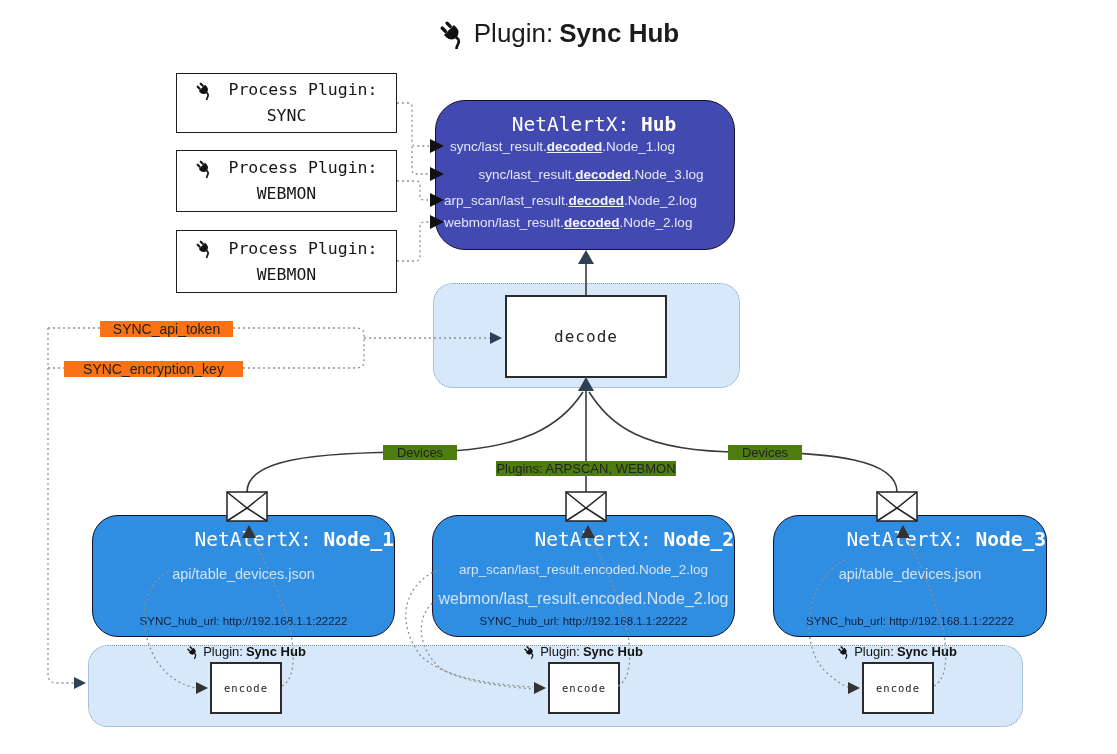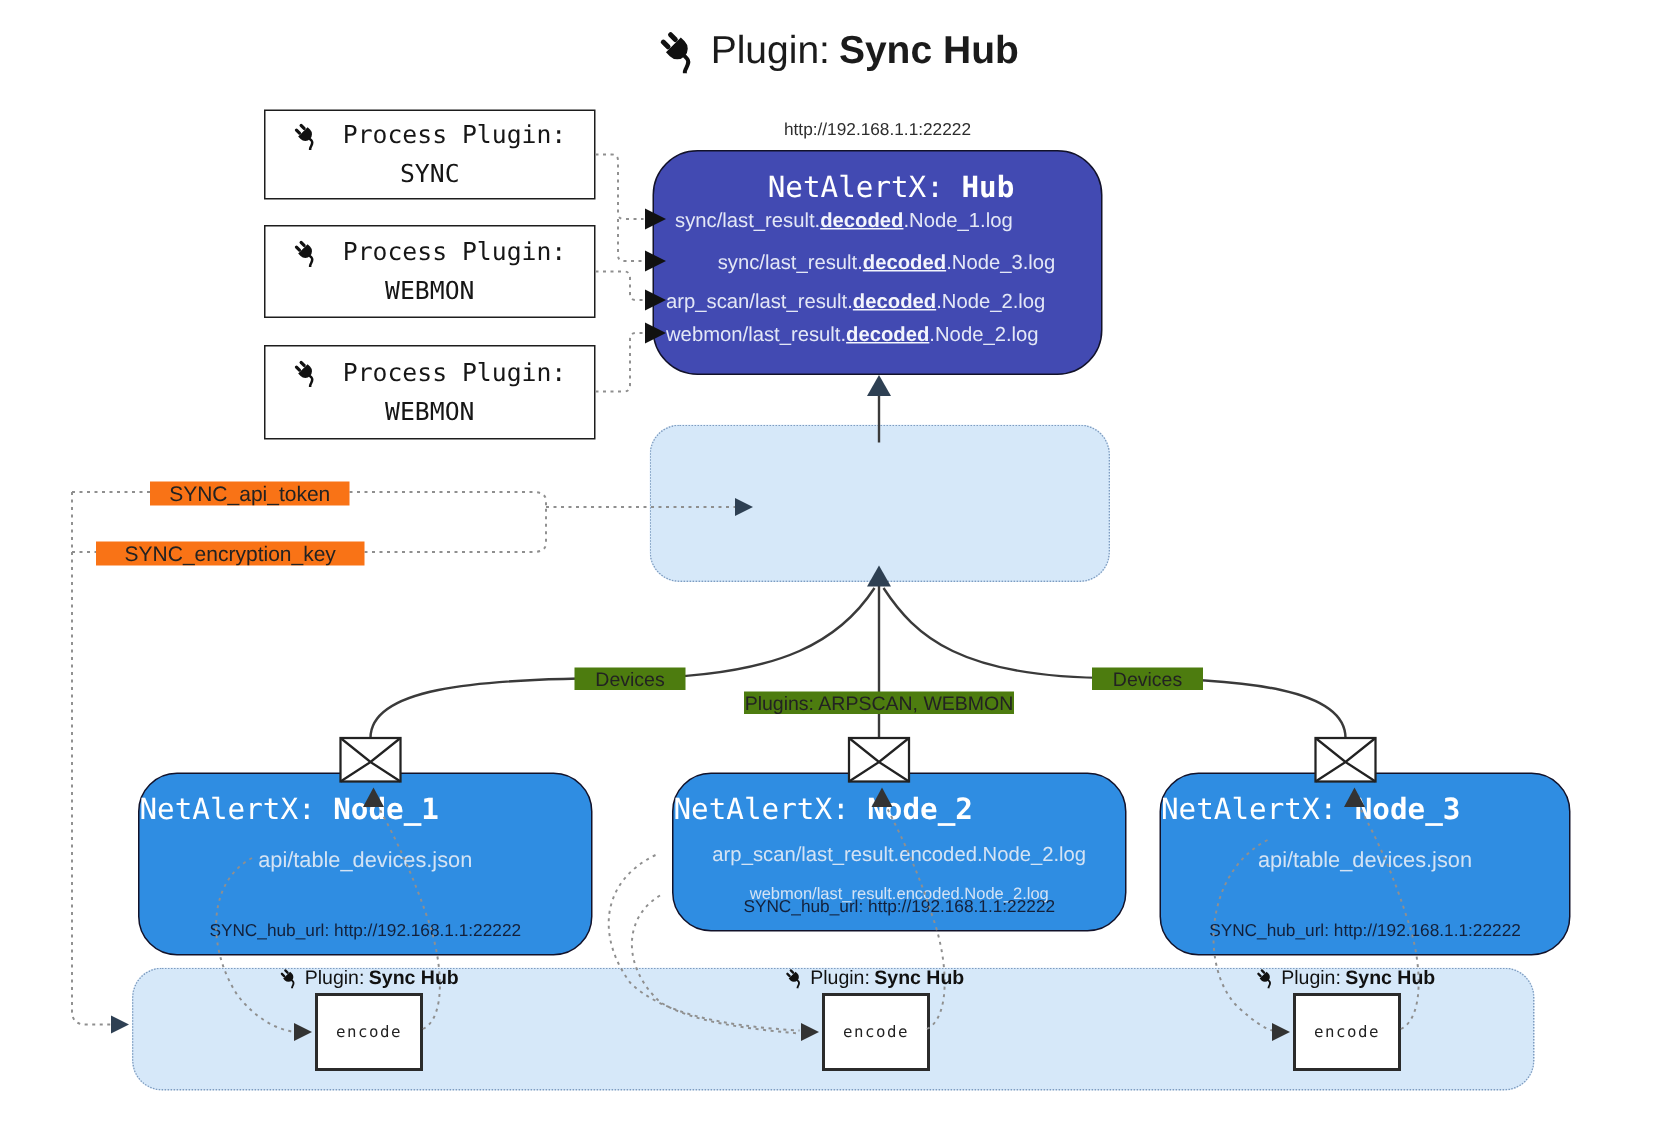--- a/index.html
+++ b/index.html
@@ -19,21 +19,21 @@
            white-space:nowrap;line-height:18px;}
   .hub-log b{color:#f3f5fc;text-decoration:underline;}
   .small-url{font-size:11.5px;color:#2d2d2d;text-align:center;z-index:2;}
   
   .band{background:#d6e8f9;border:1.7px dotted #7e9cc0;border-radius:20px;z-index:1;}
   
   .wbox{background:#fff;border:2px solid #2b2b2b;display:flex;align-items:center;
         justify-content:center;font-family:"DejaVu Sans Mono",monospace;color:#222;z-index:2;}
   
   .node{background:#2f8de2;border:1.7px solid #12122a;border-radius:26px;z-index:2;}
-  .node-title{position:absolute;top:12px;left:0;right:0;text-align:left;color:#fff;
+  .node-title{position:absolute;top:12px;left:0;right:0;text-align:right;color:#fff;
               font-family:"DejaVu Sans Mono",monospace;font-size:19.5px;}
   .node-file{position:absolute;left:0;right:0;text-align:center;color:#d4e3f4;
              font-size:14.5px;white-space:nowrap;}
   .node-url{position:absolute;bottom:9px;left:0;right:0;text-align:center;color:#13203a;
             font-size:11.5px;}
   
   .mask-label{background:#4d7c0f;text-align:center;font-size:13px;color:#222;z-index:6;
               line-height:15px;}
   .key-label{background:#f97316;text-align:center;font-size:14px;color:#222;z-index:6;
              line-height:16px;}
@@ -80,47 +80,47 @@
   <div class="abs pbox" style="left:176px;top:230px;width:221px;height:63px;">
     <span class="row1">
       <svg width="19" height="19" viewBox="0 0 24 24">
           <use href="#plug"></use>
         </svg>
       <span>Process Plugin:</span>
     </span>
     <span>WEBMON</span>
   </div>
 
-  <div class="abs small-url" style="left:435px;top:81px;width:300px;">http://192.168.1.1:22222</div>
   <div class="abs hub" style="left:435px;top:100px;width:300px;height:150px;">
     <div class="hub-title"><span>NetAlertX: </span><b>Hub</b></div>
     <div class="hub-log" style="top:37px;"><span>sync/last_result.</span><b>decoded</b><span>.Node_1.log</span></div>
     <div class="hub-log" style="top:65px;text-align:center;"><span>sync/last_result.</span><b>decoded</b><span>.Node_3.log</span></div>
     <div class="hub-log" style="top:91px;left:8px;"><span>arp_scan/last_result.</span><b>decoded</b><span>.Node_2.log</span></div>
     <div class="hub-log" style="top:113px;left:8px;"><span>webmon/last_result.</span><b>decoded</b><span>.Node_2.log</span></div>
   </div>
 
   <div class="abs band" style="left:433px;top:283px;width:307px;height:105px;"></div>
+  <div class="abs wbox" style="left:505px;top:295px;width:162px;height:83px;font-size:16px;letter-spacing:1px;">decode</div>
 
   <div class="abs key-label" style="left:100px;top:321px;width:133px;">SYNC_api_token</div>
   <div class="abs key-label" style="left:64px;top:361px;width:179px;">SYNC_encryption_key</div>
 
   <div class="abs mask-label" style="left:383px;top:445px;width:74px;">Devices</div>
   <div class="abs mask-label" style="left:728px;top:445px;width:74px;">Devices</div>
   <div class="abs mask-label" style="left:496px;top:461px;width:180px;">Plugins: ARPSCAN, WEBMON</div>
 
   <div class="abs node" style="left:92px;top:515px;width:303px;height:122px;">
     <div class="node-title"><span>NetAlertX: </span><b>Node_1</b></div>
     <div class="node-file" style="top:50px;">api/table_devices.json</div>
     <div class="node-url">SYNC_hub_url: http://192.168.1.1:22222</div>
   </div>
-  <div class="abs node" style="left:448px;top:515px;width:303px;height:106px;">
+  <div class="abs node" style="left:432px;top:515px;width:303px;height:122px;">
     <div class="node-title"><span>NetAlertX: </span><b>Node_2</b></div>
     <div class="node-file" style="top:46px;font-size:13.5px;">arp_scan/last_result.encoded.Node_2.log</div>
-    <div class="node-file" style="top:74px;font-size:11px;">webmon/last_result.encoded.Node_2.log</div>
+    <div class="node-file" style="top:74px;font-size:16px;">webmon/last_result.encoded.Node_2.log</div>
     <div class="node-url">SYNC_hub_url: http://192.168.1.1:22222</div>
   </div>
   <div class="abs node" style="left:773px;top:515px;width:274px;height:122px;">
     <div class="node-title"><span>NetAlertX: </span><b>Node_3</b></div>
     <div class="node-file" style="top:50px;">api/table_devices.json</div>
     <div class="node-url">SYNC_hub_url: http://192.168.1.1:22222</div>
   </div>
 
   <div class="abs band" style="left:88px;top:645px;width:935px;height:82px;"></div>
 

